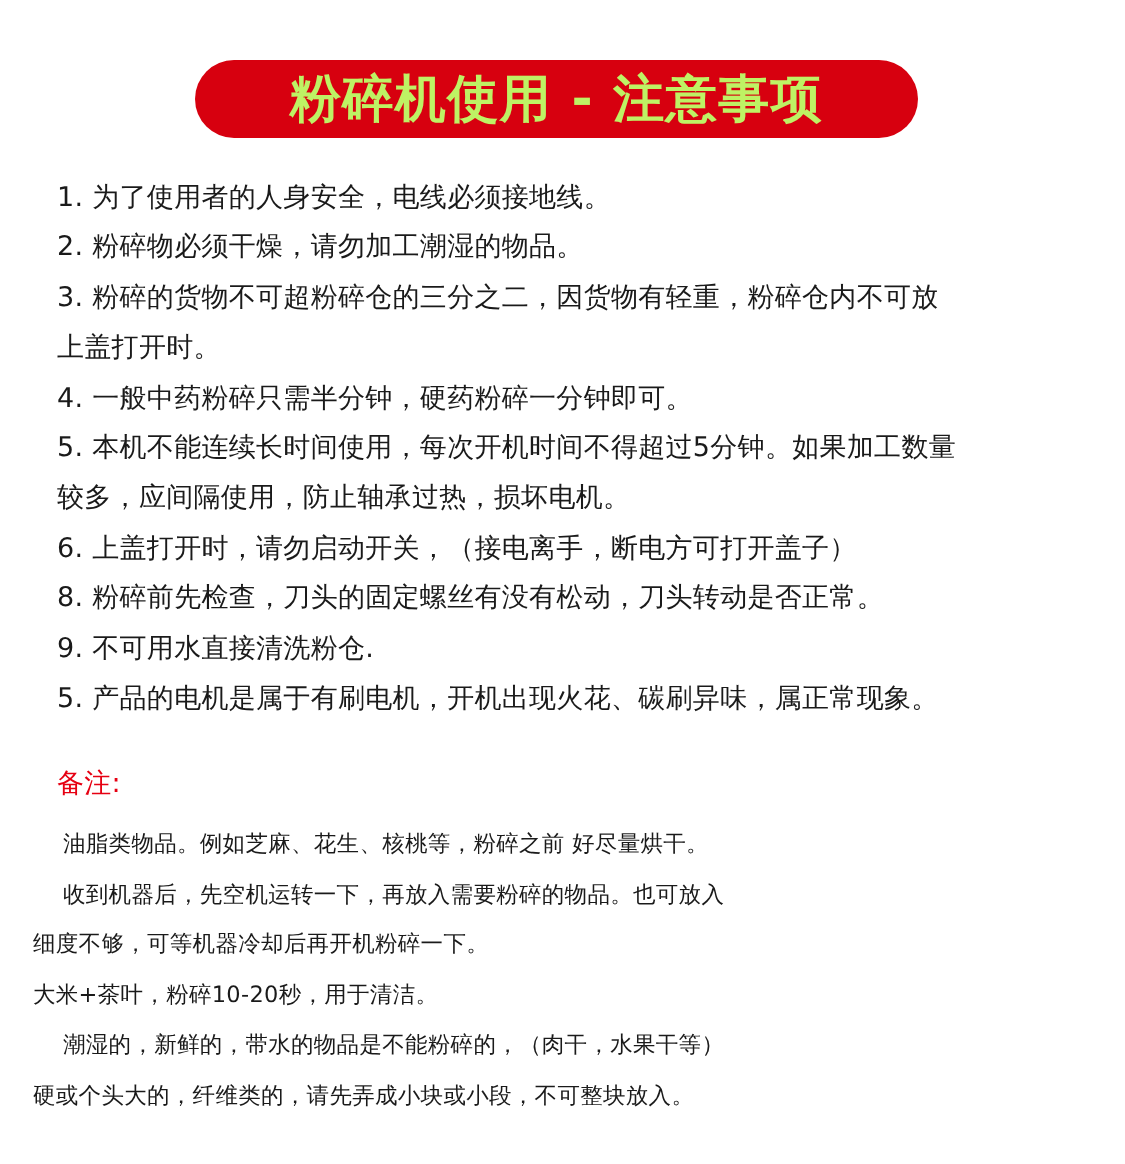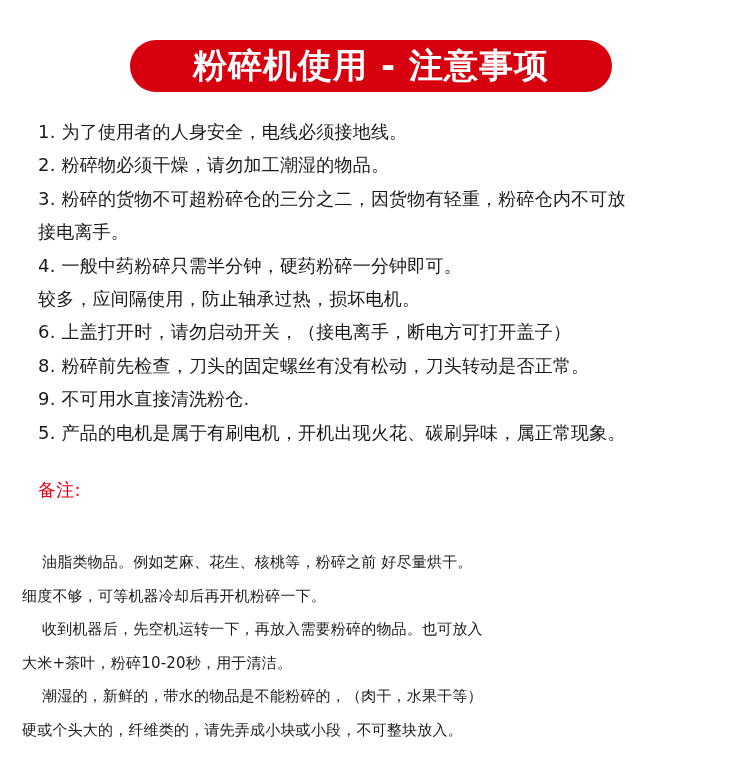--- a/index.html
+++ b/index.html
@@ -21,21 +21,21 @@
       top: 40px;
       width: 482px;
       height: 52px;
       background: #d7000f;
       border-radius: 26px;
       display: flex;
       align-items: center;
       justify-content: center;
     }
     .banner-title {
-      color: #ffffff;
+      color: #bef264;
       font-size: 34px;
       font-weight: bold;
       letter-spacing: 1px;
       white-space: nowrap;
     }
     .content {
       position: absolute;
       left: 38px;
       top: 115px;
       width: 700px;
@@ -70,30 +70,31 @@
 <body>
 
 <div class="banner">
   <span class="banner-title">粉碎机使用 - 注意事项</span>
 </div>
 
 <div class="content">
   <div class="line">1. 为了使用者的人身安全，电线必须接地线。</div>
   <div class="line">2. 粉碎物必须干燥，请勿加工潮湿的物品。</div>
   <div class="line">3. 粉碎的货物不可超粉碎仓的三分之二，因货物有轻重，粉碎仓内不可放</div>
-  <div class="line">接电离手。</div>
+  <div class="line">上盖打开时。</div>
   <div class="line">4. 一般中药粉碎只需半分钟，硬药粉碎一分钟即可。</div>
+  <div class="line">5. 本机不能连续长时间使用，每次开机时间不得超过5分钟。如果加工数量</div>
   <div class="line">较多，应间隔使用，防止轴承过热，损坏电机。</div>
   <div class="line">6. 上盖打开时，请勿启动开关，（接电离手，断电方可打开盖子）</div>
   <div class="line">8. 粉碎前先检查，刀头的固定螺丝有没有松动，刀头转动是否正常。</div>
   <div class="line">9. 不可用水直接清洗粉仓.</div>
   <div class="line">5. 产品的电机是属于有刷电机，开机出现火花、碳刷异味，属正常现象。</div>
   <div class="line note-label">备注:</div>
 </div>
 
 <div class="notes">
   <div class="line indent">油脂类物品。例如芝麻、花生、核桃等，粉碎之前   好尽量烘干。</div>
+  <div class="line indent">收到机器后，先空机运转一下，再放入需要粉碎的物品。也可放入</div>
   <div class="line">细度不够，可等机器冷却后再开机粉碎一下。</div>
-  <div class="line indent">收到机器后，先空机运转一下，再放入需要粉碎的物品。也可放入</div>
   <div class="line">大米+茶叶，粉碎10-20秒，用于清洁。</div>
   <div class="line indent">潮湿的，新鲜的，带水的物品是不能粉碎的，（肉干，水果干等）</div>
   <div class="line">硬或个头大的，纤维类的，请先弄成小块或小段，不可整块放入。</div>
 </div>
 
 </body></html>

